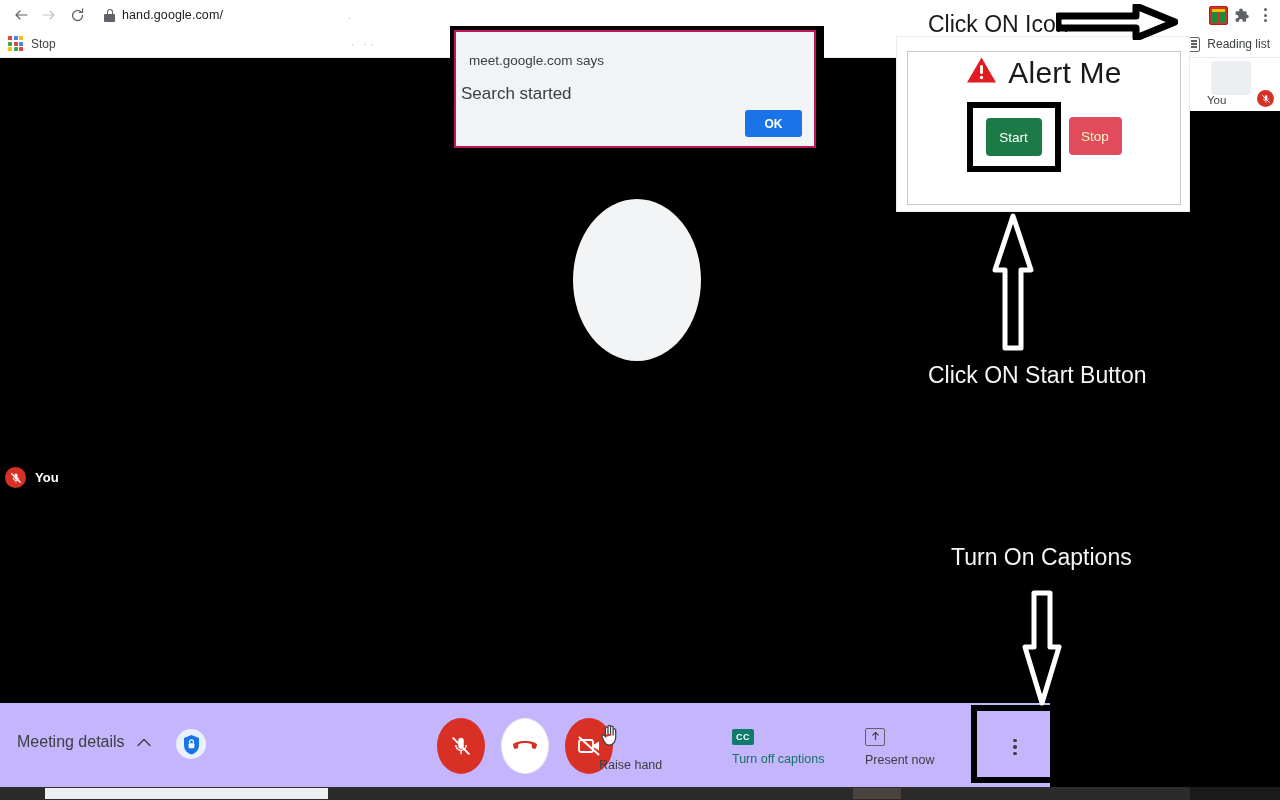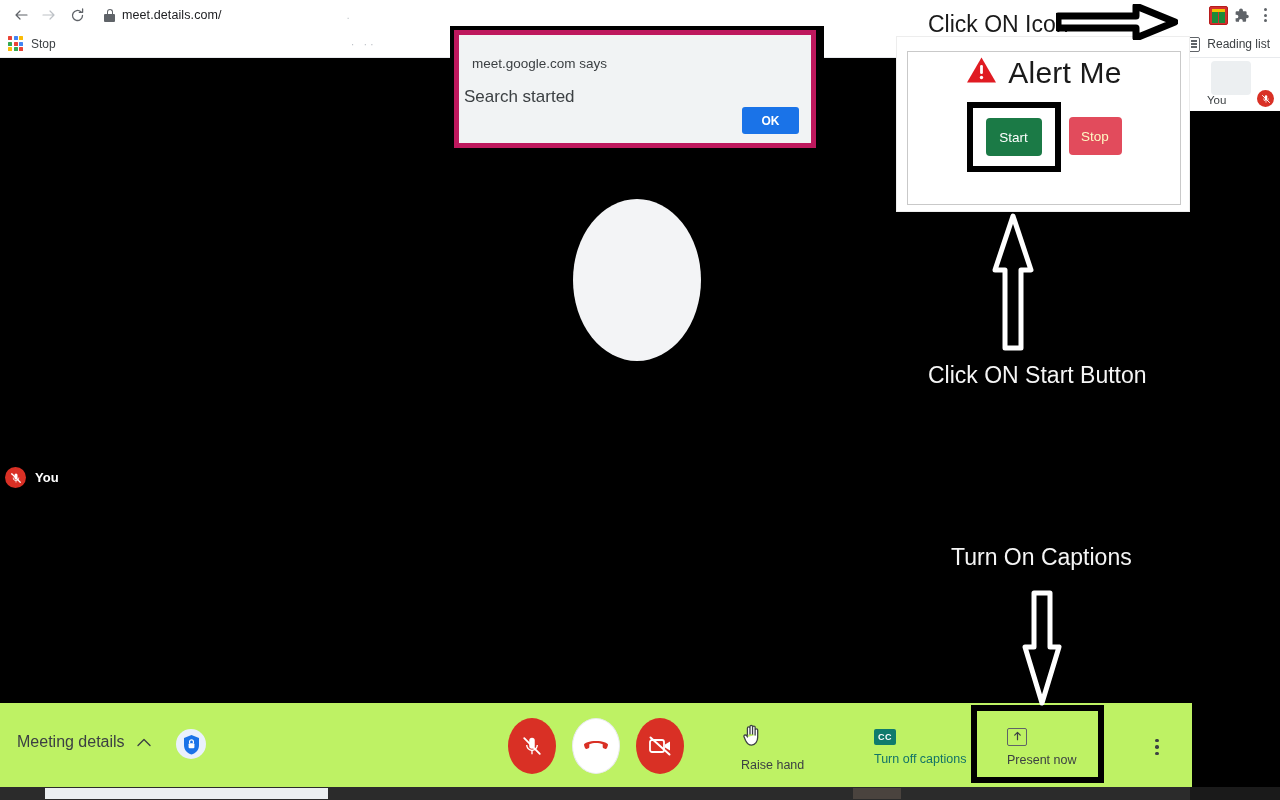--- a/index.html
+++ b/index.html
@@ -114,21 +114,21 @@
 
   
   .js-dialog-wrap {
     position: absolute; left: 450px; top: 26px; width: 374px; height: 130px; z-index: 20;
   }
   .js-dialog-shadow {
     position:absolute; inset:0; background:#000;
   }
   .js-dialog {
     position: absolute; left: 4px; top: 4px; width: 362px; height: 118px;
-    background: #f1f3f4; border: 5px solid #be185d;
+    background: #f1f3f4; border: 2px solid #be185d;
   }
   .js-title { position:absolute; left:13px; top:21px; font-size: 13.5px; color: #3c4043; }
   .js-msg { position:absolute; left:5px; top:52px; font-size: 17px; color: #3c4043; }
   .js-ok {
     position:absolute; right: 12px; bottom: 9px; width: 57px; height: 27px;
     background: #1a73e8; color: #fff; border: none; border-radius: 3px;
     font-size: 12px; font-weight: bold; font-family: "Liberation Sans", sans-serif;
     cursor: pointer;
   }
 
@@ -170,21 +170,21 @@
   .ann-right-arrow { left: 1056px; top: 4px; }
   .ann-up-arrow { left: 991px; top: 212px; }
   .ann-down-arrow { left: 1021px; top: 589px; }
   .cc-highlight {
     position: absolute; left: 971px; top: 705px; width: 133px; height: 78px;
     border: 6px solid #000; z-index: 35; pointer-events: none;
   }
 
   
   .bottombar {
-    position: absolute; left: 0; bottom: 0; width: 1192px; height: 97px; background: #bef264;
+    position: absolute; left: 0; bottom: 0; width: 1050px; height: 97px; background: #c4b5fd;
   }
   .meeting-details {
     position: absolute; left: 17px; top: 30px; display: flex; align-items: center; gap: 12px;
   }
   .md-label { font-size: 16px; color: #3c4043; }
   .md-chevron { font-size: 13px; color: #3c4043; display:block; }
   .shield-btn {
     position: absolute; left: 176px; top: 26px; width: 30px; height: 30px;
     border-radius: 50%; background: #eaf1fd; display:flex; align-items:center; justify-content:center;
   }
@@ -255,21 +255,21 @@
         <svg width="17" height="17" viewBox="0 0 17 17">
             <path d="M13.5 8.5a5 5 0 1 1-1.6-3.7" stroke="#5f6368" stroke-width="1.3" fill="none" stroke-linecap="round"></path>
             <path d="M13.6 2v3.3h-3.3" stroke="#5f6368" stroke-width="1.3" fill="none" stroke-linecap="round" stroke-linejoin="round"></path>
           </svg>
       </div>
       <div class="omnibox">
         <span class="lock-glyph">
           <span class="shackle"></span>
             <span class="body"></span>
         </span>
-        <span class="url-text">meet.details.com/</span>
+        <span class="url-text">hand.google.com/</span>
         <span class="omni-dots">.</span>
       </div>
       <div class="chrome-right">
         <div class="ext-icon">
           <span class="g1"></span>
             <span class="g2"></span>
             <span class="g3"></span>
         </div>
         <div class="puzzle">
           <svg width="17" height="17" viewBox="0 0 24 24">

